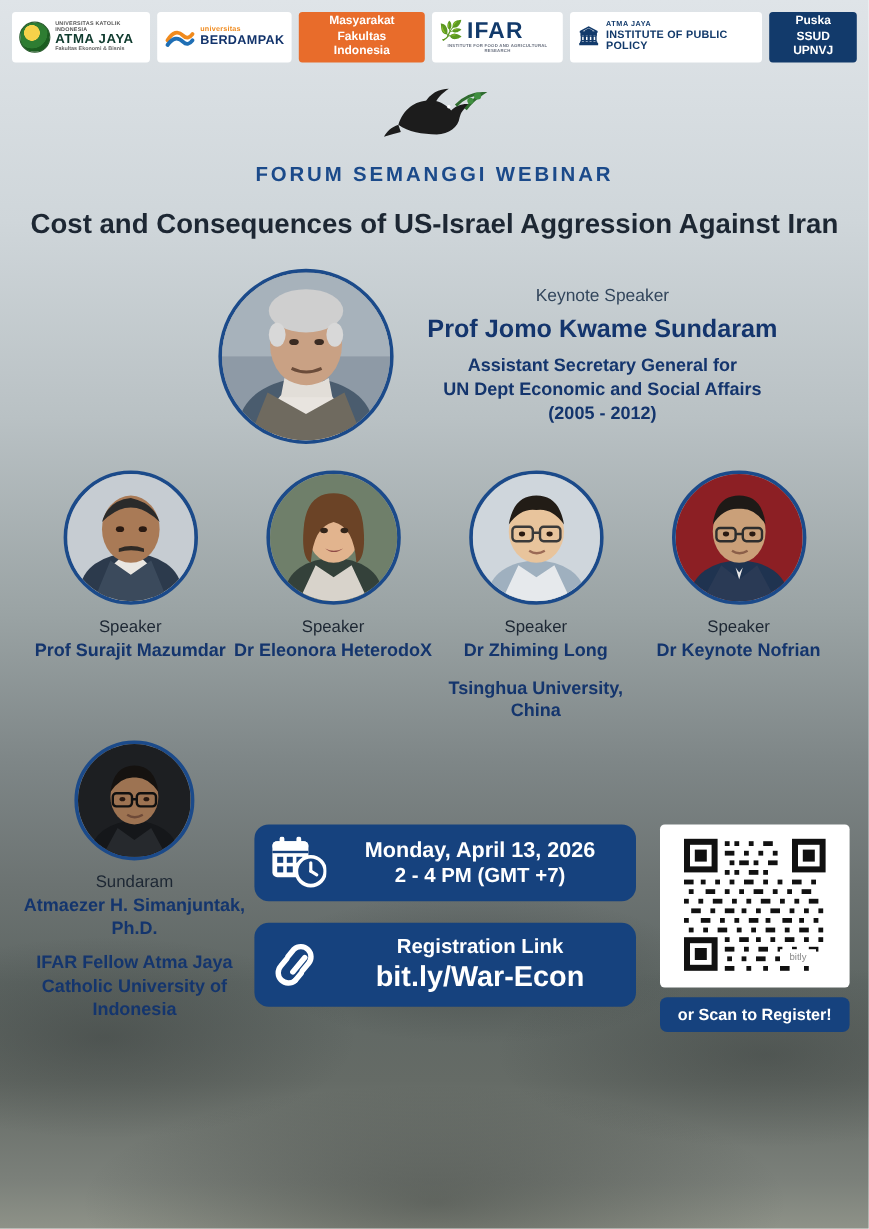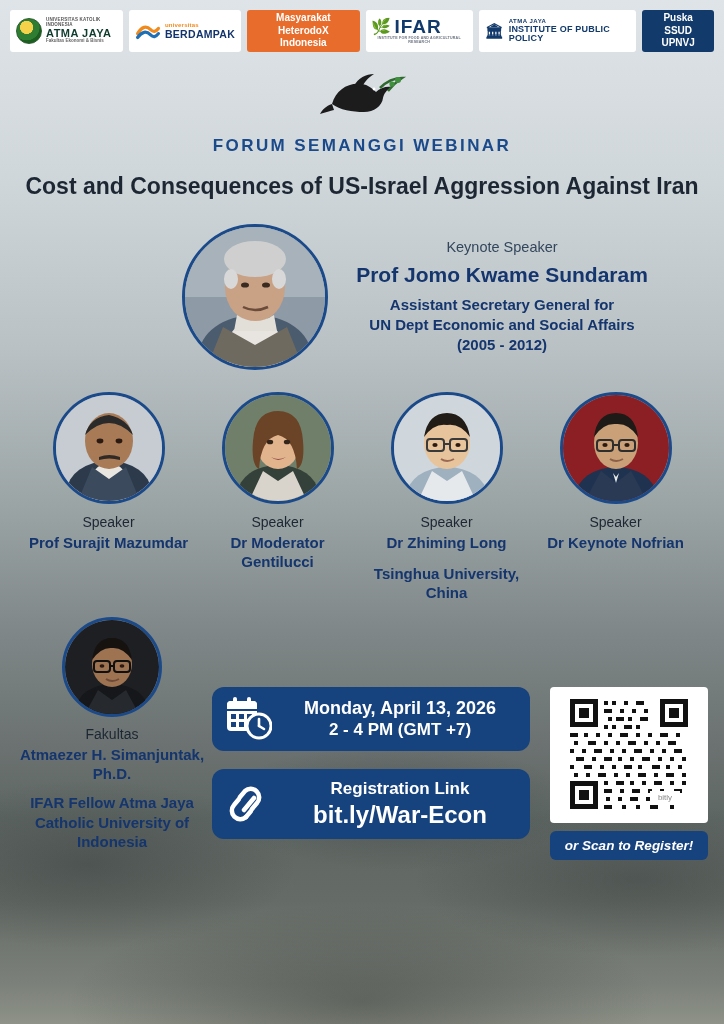--- a/index.html
+++ b/index.html
@@ -148,21 +148,21 @@
 
   .qr-wrap { width: 168px; }
   .qr-box {
     background: #ffffff; padding: 10px; border-radius: 4px;
     width: 158px; height: 136px; display: flex; align-items: center; justify-content: center;
     margin-left: 6px;
   }
   .qr-caption {
     margin-top: 8px; margin-left: 6px; width: 158px;
     background: #16427e; color: #fff; border-radius: 6px;
-    text-align: center; font-size: 13.5px; font-weight: bold; padding: 7px 4px; font-style: italic;
+    text-align: center; font-size: 13.5px; font-weight: bold; padding: 7px 4px;
   }
   .icon-cal { flex: 0 0 auto; }
   .icon-link { flex: 0 0 auto; }
 </style>
 </head>
 <body>
 
 <div class="poster">
 
   <div class="logobar">
@@ -182,21 +182,21 @@
         <path d="M4 26 Q14 12 24 22 Q30 28 36 20" stroke="#1f6fb5" stroke-width="5" fill="none" stroke-linecap="round"></path>
       </svg>
       <div style="text-align:left;">
         <div class="b1">universitas</div>
         <div class="b2">BERDAMPAK</div>
       </div>
     </div>
 
     <div class="logo logo-hx">
       <div style="line-height:1.25;">
-        <div>Masyarakat HeterodoX</div>
+        <div>Masyarakat Fakultas</div>
         <div>Indonesia</div>
       </div>
     </div>
 
     <div class="logo logo-ifar">
       <div style="text-align:center;">
         <div class="ifar-main">
           <span class="leaf">🌿</span>
           <span>IFAR</span>
         </div>
@@ -291,21 +291,21 @@
           <ellipse cx="53" cy="98" rx="40" ry="28" fill="#34413a"></ellipse>
           <ellipse cx="53" cy="48" rx="22" ry="26" fill="#e2b48e"></ellipse>
           <path d="M28 46 Q30 16 53 16 Q76 16 78 46 Q80 70 72 74 Q70 44 53 40 Q36 44 34 74 Q26 70 28 46 Z" fill="#6b4326"></path>
           <ellipse cx="45" cy="47" rx="3.2" ry="2.3" fill="#33251a"></ellipse>
           <ellipse cx="62" cy="47" rx="3.2" ry="2.3" fill="#33251a"></ellipse>
           <path d="M46 62 Q53 68 61 62 Q53 66 46 62 Z" fill="#8e4a46"></path>
           <path d="M38 76 L53 86 L68 76 L82 106 L24 106 Z" fill="#d8d3cb"></path>
         </svg>
       </div>
       <div class="sp-label">Speaker</div>
-      <div class="sp-name">Dr Moderator Gentilucci</div>
+      <div class="sp-name">Dr Eleonora HeterodoX</div>
     </div>
 
     <div class="speaker">
       <div class="avatar s">
         <svg width="106" height="106" viewBox="0 0 106 106">
           <rect width="106" height="106" fill="#cfd6dc"></rect>
           <ellipse cx="53" cy="100" rx="40" ry="28" fill="#9fb0bf"></ellipse>
           <ellipse cx="53" cy="48" rx="23" ry="26" fill="#e8c49c"></ellipse>
           <path d="M30 42 Q34 18 53 18 Q72 18 76 42 Q66 28 53 30 Q40 28 30 42 Z" fill="#221c16"></path>
           <rect x="33" y="44" width="17" height="12" rx="3" fill="none" stroke="#3a3a3a" stroke-width="2"></rect>
@@ -355,21 +355,21 @@
           <path d="M27 40 Q30 18 47 18 Q64 18 67 40 Q58 27 47 28 Q36 27 27 40 Z" fill="#151210"></path>
           <rect x="29" y="41" width="16" height="11" rx="3" fill="none" stroke="#101010" stroke-width="2"></rect>
           <rect x="49" y="41" width="16" height="11" rx="3" fill="none" stroke="#101010" stroke-width="2"></rect>
           <line x1="45" y1="46" x2="49" y2="46" stroke="#101010" stroke-width="2"></line>
           <ellipse cx="37" cy="46" rx="2.4" ry="1.8" fill="#2a1a12"></ellipse>
           <ellipse cx="57" cy="46" rx="2.4" ry="1.8" fill="#2a1a12"></ellipse>
           <path d="M41 59 Q47 63 54 59" stroke="#6e4a38" stroke-width="2" fill="none"></path>
           <path d="M33 70 L47 80 L61 70 L74 94 L20 94 Z" fill="#26292d"></path>
         </svg>
       </div>
-      <div class="mod-label">Fakultas</div>
+      <div class="mod-label">Sundaram</div>
       <div class="mod-name">Atmaezer H. Simanjuntak, Ph.D.</div>
       <div class="mod-affil">IFAR Fellow Atma Jaya Catholic University of Indonesia</div>
     </div>
 
     <div class="details">
 
       <div class="detail-col">
         <div class="card date">
           <svg class="icon-cal" width="46" height="44" viewBox="0 0 46 44">
             <rect x="1" y="4" width="30" height="30" rx="4" fill="#ffffff"></rect>

